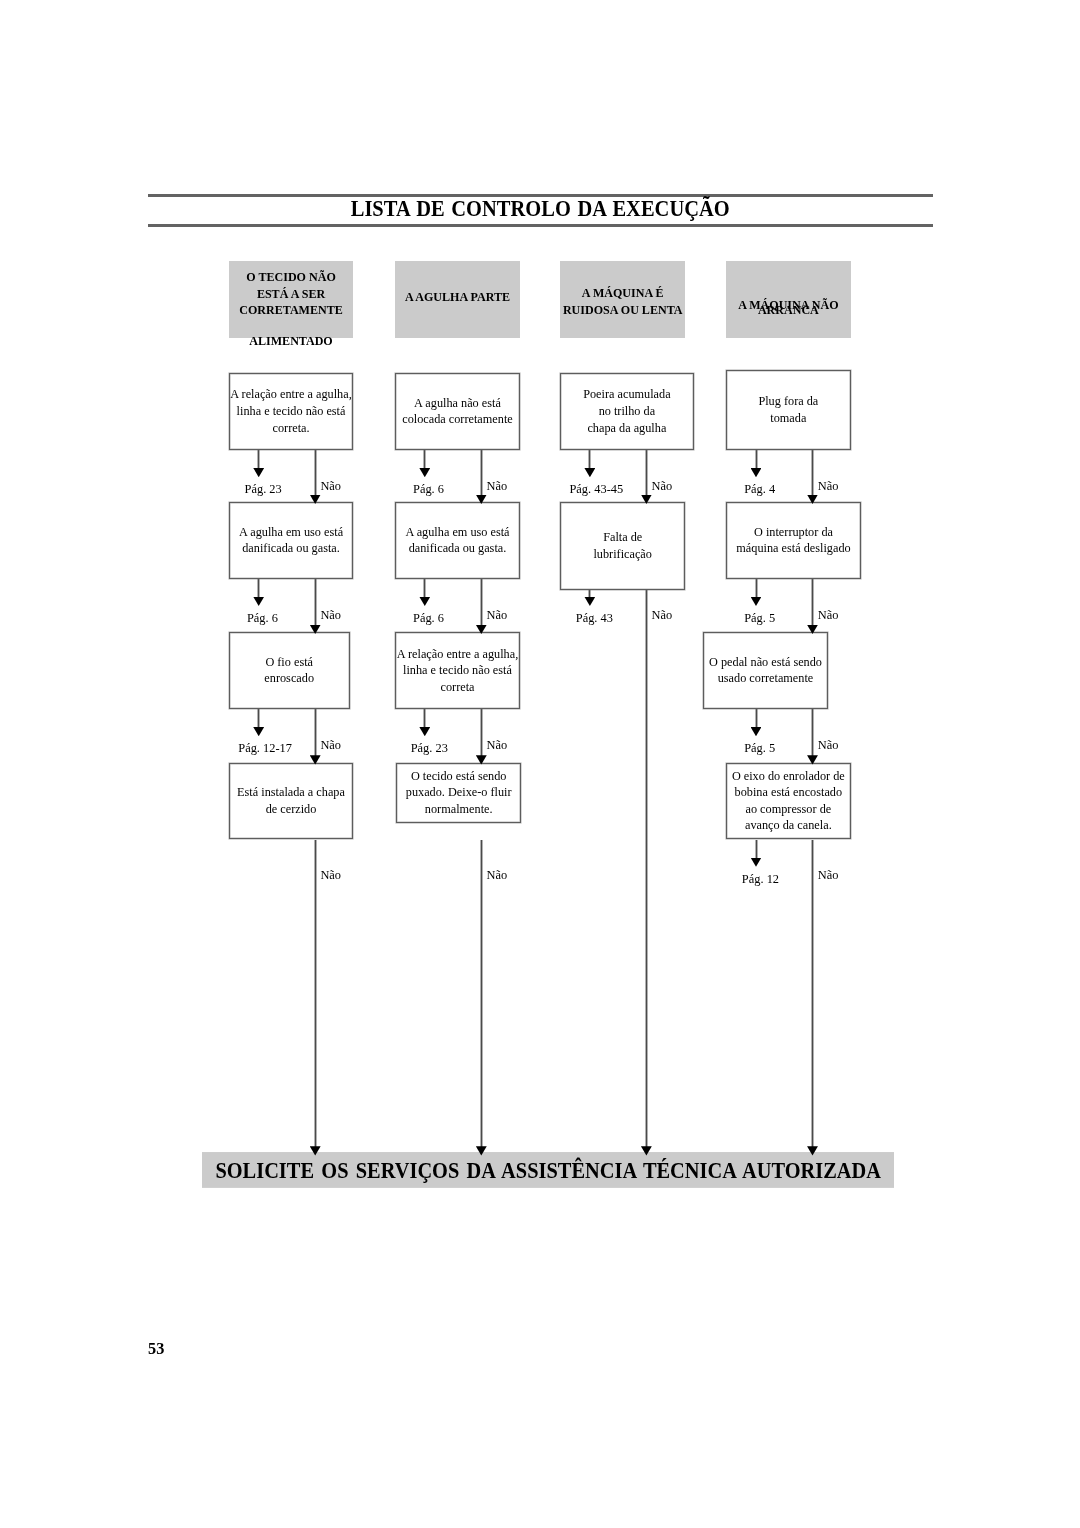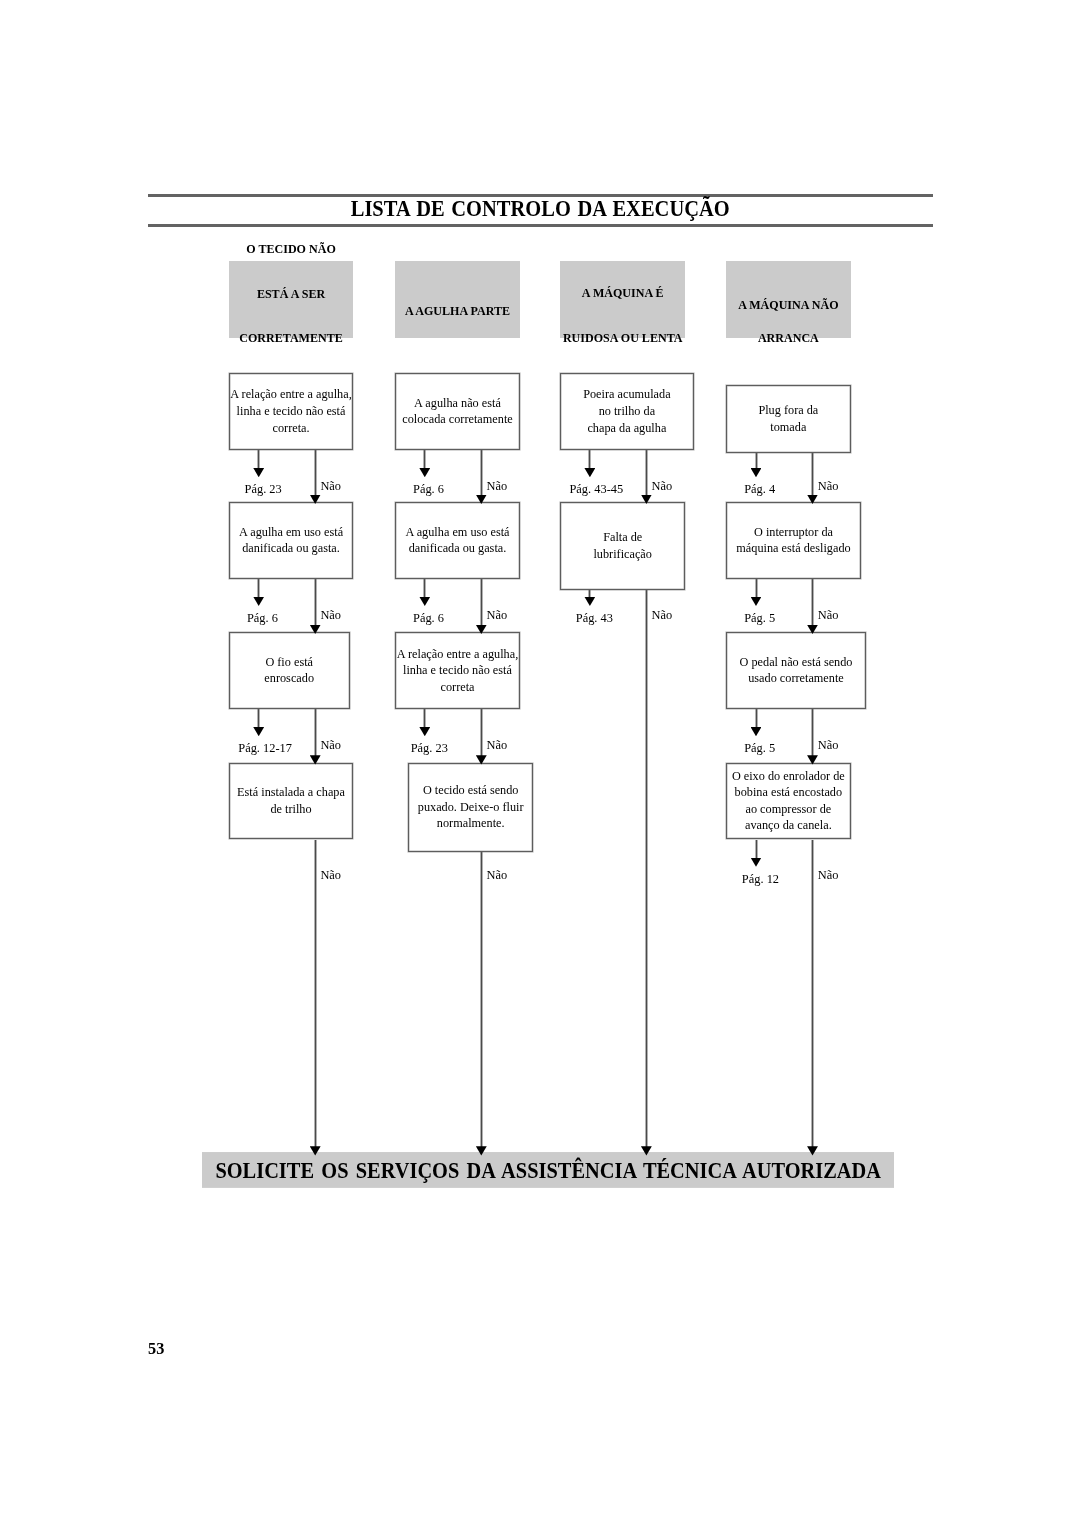--- a/index.html
+++ b/index.html
@@ -13,21 +13,21 @@
   #rule-bottom{top:223.5px;}
 
   #title{position:absolute;left:148px;width:784.5px;top:197.2px;height:23px;
          display:flex;align-items:center;justify-content:center;
          font-weight:bold;font-size:20.5px;word-spacing:1.45px;white-space:nowrap;
          transform:scaleY(1.17);transform-origin:center center;}
 
   .hdr{position:absolute;top:261px;height:77px;background:#cbcbcb;box-sizing:border-box;
        display:flex;flex-direction:column;align-items:center;justify-content:center;
        text-align:center;font-weight:bold;font-size:12.05px;line-height:16.6px;}
-  .hdr > div{white-space:nowrap;margin-top:28px;}
+  .hdr > div{white-space:nowrap;}
 
   .node{position:absolute;background:#ffffff;border:1px solid #5d5d5d;
         box-shadow:0 0 0 0.55px rgba(110,110,110,0.5), inset 0 0 0 0.55px rgba(110,110,110,0.5);z-index:1;
         box-sizing:border-box;padding-bottom:0.6px;
         display:flex;flex-direction:column;align-items:center;justify-content:center;
         text-align:center;font-size:12.25px;line-height:16.6px;}
   .node > div{white-space:nowrap;}
 
   .vline{position:absolute;width:3px;
          background:linear-gradient(to right,rgba(74,74,74,0) 0%,rgba(74,74,74,0.62) 24%,rgba(74,74,74,1) 50%,rgba(74,74,74,0.62) 76%,rgba(74,74,74,0) 100%);}
@@ -85,21 +85,21 @@
     <div>enroscado</div>
   </div>
   <div class="vline" style="left:257.2px;top:709.0px;height:19.0px"></div>
   <div class="ahead" style="left:253.25px;top:727.0px"></div>
   <div class="lbl" style="left:258.7px;top:742.0px;transform:translateX(-38%)">Pág. 12-17</div>
   <div class="vline" style="left:313.7px;top:709.0px;height:50.3px"></div>
   <div class="ahead" style="left:309.75px;top:755.3px"></div>
   <div class="lbl" style="left:320.4px;top:738.7px">Não</div>
   <div class="node" style="left:228.7px;width:124.7px;top:762.9px;height:76.6px">
     <div>Está instalada a chapa</div>
-    <div>de trilho</div>
+    <div>de cerzido</div>
   </div>
   <div class="vline" style="left:313.7px;top:839.5px;height:310.8px"></div>
   <div class="ahead" style="left:309.75px;top:1146.3px"></div>
   <div class="lbl" style="left:320.4px;top:869.2px">Não</div>
   <div class="hdr" style="left:394.8px;width:125.4px">
     <div style="position:relative;top:-2.2px">A AGULHA PARTE</div>
   </div>
   <div class="node" style="left:394.8px;width:125.4px;top:373.3px;height:76.6px">
     <div>A agulha não está</div>
     <div>colocada corretamente</div>
@@ -124,21 +124,21 @@
     <div>A relação entre a agulha,</div>
     <div>linha e tecido não está</div>
     <div>correta</div>
   </div>
   <div class="vline" style="left:423.3px;top:709.0px;height:19.0px"></div>
   <div class="ahead" style="left:419.35px;top:727.0px"></div>
   <div class="lbl" style="left:424.8px;top:742.0px;transform:translateX(-38%)">Pág. 23</div>
   <div class="vline" style="left:479.8px;top:709.0px;height:50.3px"></div>
   <div class="ahead" style="left:475.85px;top:755.3px"></div>
   <div class="lbl" style="left:486.5px;top:738.7px">Não</div>
-  <div class="node" style="left:408px;width:125.4px;top:762.9px;height:89px">
+  <div class="node" style="left:396px;width:125.4px;top:762.9px;height:60px">
     <div>O tecido está sendo</div>
     <div>puxado. Deixe-o fluir</div>
     <div>normalmente.</div>
   </div>
   <div class="vline" style="left:479.8px;top:839.5px;height:310.8px"></div>
   <div class="ahead" style="left:475.85px;top:1146.3px"></div>
   <div class="lbl" style="left:486.5px;top:869.2px">Não</div>
   <div class="hdr" style="left:559.9px;width:125.6px">
     <div style="position:relative;top:2.0px">A MÁQUINA É</div>
     <div style="position:relative;top:2.0px">RUIDOSA OU LENTA</div>
@@ -161,41 +161,41 @@
   <div class="vline" style="left:588.4px;top:578.8px;height:19.0px"></div>
   <div class="ahead" style="left:584.45px;top:596.8px"></div>
   <div class="lbl" style="left:589.9px;top:611.8px;transform:translateX(-38%)">Pág. 43</div>
   <div class="vline" style="left:644.9px;top:578.8px;height:571.5px"></div>
   <div class="ahead" style="left:640.95px;top:1146.3px"></div>
   <div class="lbl" style="left:651.6px;top:608.5px">Não</div>
   <div class="hdr" style="left:726.0px;width:124.7px">
     <div style="position:relative;top:14px">A MÁQUINA NÃO</div>
     <div style="position:relative;top:2.0px">ARRANCA</div>
   </div>
-  <div class="node" style="left:726.0px;width:124.7px;top:385px;height:68px">
+  <div class="node" style="left:726.0px;width:124.7px;top:370px;height:80px">
     <div>Plug fora da</div>
     <div>tomada</div>
   </div>
   <div class="vline" style="left:754.5px;top:449.9px;height:19.0px"></div>
   <div class="ahead" style="left:750.55px;top:467.9px"></div>
   <div class="lbl" style="left:756.0px;top:482.9px;transform:translateX(-38%)">Pág. 4</div>
   <div class="vline" style="left:811.0px;top:449.9px;height:48.7px"></div>
   <div class="ahead" style="left:807.05px;top:494.6px"></div>
   <div class="lbl" style="left:817.7px;top:479.6px">Não</div>
   <div class="node" style="left:726.0px;width:135px;top:502.2px;height:76.6px">
     <div>O interruptor da</div>
     <div>máquina está desligado</div>
   </div>
   <div class="vline" style="left:754.5px;top:578.8px;height:19.0px"></div>
   <div class="ahead" style="left:750.55px;top:596.8px"></div>
   <div class="lbl" style="left:756.0px;top:611.8px;transform:translateX(-38%)">Pág. 5</div>
   <div class="vline" style="left:811.0px;top:578.8px;height:50.0px"></div>
   <div class="ahead" style="left:807.05px;top:624.8px"></div>
   <div class="lbl" style="left:817.7px;top:608.5px">Não</div>
-  <div class="node" style="left:726.0px;width:140px;top:632.4px;height:76.6px">
+  <div class="node" style="left:703px;width:125px;top:632.4px;height:76.6px">
     <div>O pedal não está sendo</div>
     <div>usado corretamente</div>
   </div>
   <div class="vline" style="left:754.5px;top:709.0px;height:19.0px"></div>
   <div class="ahead" style="left:750.55px;top:727.0px"></div>
   <div class="lbl" style="left:756.0px;top:742.0px;transform:translateX(-38%)">Pág. 5</div>
   <div class="vline" style="left:811.0px;top:709.0px;height:50.3px"></div>
   <div class="ahead" style="left:807.05px;top:755.3px"></div>
   <div class="lbl" style="left:817.7px;top:738.7px">Não</div>
   <div class="node" style="left:726.0px;width:124.7px;top:762.9px;height:76.6px">

